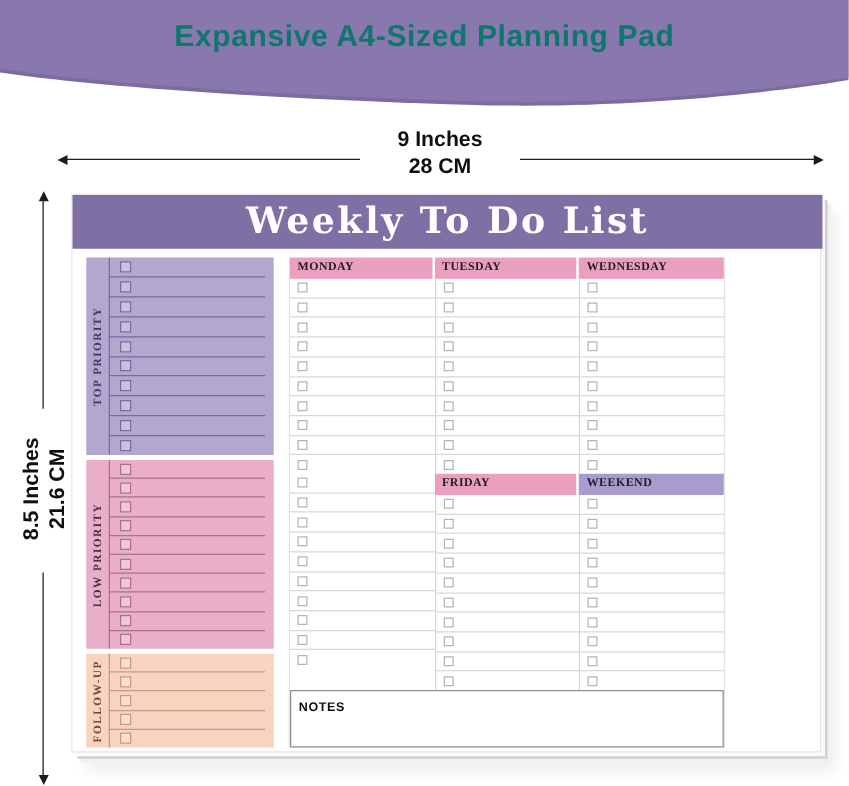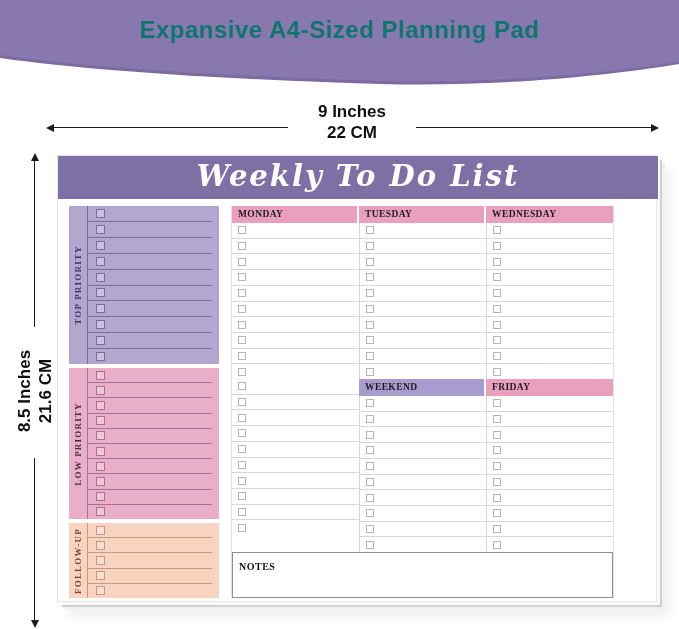--- a/index.html
+++ b/index.html
@@ -28,74 +28,74 @@
   .ah-right{left:651px;top:124px;border-top:4px solid transparent;border-bottom:4px solid transparent;border-left:8px solid #1c1c1c;}
   .ah-up{left:31px;top:153px;border-left:4px solid transparent;border-right:4px solid transparent;border-bottom:8px solid #1c1c1c;}
   .ah-down{left:31px;top:620px;border-left:4px solid transparent;border-right:4px solid transparent;border-top:8px solid #1c1c1c;}
 
   
   .pad{position:absolute;left:57px;top:155px;width:600px;height:447px;background:#ffffff;
     border:1px solid #e6e6e6;box-sizing:border-box;
     box-shadow:3px 3px 0 0 #fbfbfb,5px 5px 0 0 #cfcfcf,8px 8px 0 0 #f1f1f1,12px 14px 12px rgba(0,0,0,.08);}
   .pad-header{position:absolute;left:0;top:0;width:600px;height:43px;background:#7e6fa5;}
   .pad-title{position:absolute;left:0;top:3px;width:600px;text-align:center;color:#fff;
-    font-family:"DejaVu Serif",serif;font-style:italic;font-weight:bold;font-size:29px;letter-spacing:2px;}
+    font-family:"DejaVu Serif",serif;font-weight:bold;font-size:29px;letter-spacing:2px;}
   .week-of{position:absolute;left:15px;bottom:5px;color:#fff;
     font-family:"Liberation Serif",serif;font-weight:bold;font-size:11px;letter-spacing:.6px;}
   .week-of .wline{display:inline-block;width:96px;border-bottom:1.5px solid #fff;margin-left:3px;vertical-align:1px;}
 
   
   .section{position:absolute;left:11px;width:150px;display:flex;box-sizing:border-box;}
   .sec-top{top:50px;height:158px;--bg:#b3a6cf;--line:#776b9f;--label:#3f3563;}
   .sec-low{top:212px;height:151px;--bg:#e9afc8;--line:#a9718e;--label:#4a2b44;}
   .sec-fup{top:367px;height:75px;--bg:#f8d3c0;--line:#c59a85;--label:#6e4433;}
   .section{background:var(--bg);}
   .sec-label{width:18px;border-right:1px solid var(--line);display:flex;align-items:center;justify-content:center;}
   .sec-label span{transform:rotate(-90deg);white-space:nowrap;color:var(--label);
     font-family:"Liberation Serif",serif;font-weight:bold;font-size:9px;letter-spacing:1.2px;}
   .sec-rows{flex:1;display:flex;flex-direction:column;padding-right:7px;}
   .s-row{flex:1;display:flex;align-items:center;}
   .s-row:not(:last-child){border-bottom:1px solid var(--line);}
   .s-row .checkbox{width:7px;height:7px;border:1px solid var(--line);background:rgba(255,255,255,.30);margin-left:8px;}
 
   
-  .grid{position:absolute;left:173px;top:50px;width:383px;
+  .grid{position:absolute;left:173px;top:50px;width:349px;
     border-left:1px solid #e2e2e2;border-right:1px solid #e2e2e2;box-sizing:border-box;}
   .day-block{display:flex;}
   .day-col{flex:1;min-width:0;}
   .day-header{height:17px;line-height:17px;padding-left:6px;box-sizing:border-box;
     font-family:"Liberation Serif",serif;font-weight:bold;font-size:9.5px;letter-spacing:.4px;color:#1d1d1d;
     background:#ea9fbe;}
   .day-col:not(:last-child) .day-header{margin-right:2px;}
   .day-header.weekend{background:#a89bce;}
   .col-rows{height:156px;display:flex;flex-direction:column;}
   .day-col:not(:first-child) .col-rows{border-left:1px solid #d6d6d6;}
   .day-row{flex:1;display:flex;align-items:center;}
   .day-row:not(:last-child){border-bottom:1px solid #d8d8d8;}
   .day-row .checkbox{width:6px;height:6px;border:1px solid #b5b5b5;margin-left:6px;}
 
   .notes{height:46px;border:1px solid #8f8f8f;box-sizing:border-box;padding:3px 0 0 6px;}
-  .notes-label{font-family:Liberation Serif, serif;font-weight:bold;font-size:10px;letter-spacing:.5px;color:#111;}
+  .notes-label{font-family:Liberation Sans, sans-serif;font-weight:bold;font-size:10px;letter-spacing:.5px;color:#111;}
 </style>
 </head>
 <body>
 
 <div class="stage">
 
   <div class="banner">
     <svg width="679" height="92" viewBox="0 0 679 92">
       <path d="M0,0 H679 V64 C600,77 490,87 380,84 C240,80 90,71 0,58 Z" fill="#7b6ba0"></path>
       <path d="M0,0 H679 V62 C600,74 490,84 380,81 C240,77 90,68 0,55 Z" fill="#8878ae"></path>
     </svg>
     <div class="banner-title">Expansive A4-Sized Planning Pad</div>
   </div>
 
   <div class="h-dim-text dim">
     <div>9 Inches</div>
-    <div>22 CM</div>
+    <div>28 CM</div>
   </div>
   <div class="dim-line h-line-left"></div>
   <div class="dim-line h-line-right"></div>
   <div class="ah ah-left"></div>
   <div class="ah ah-right"></div>
 
   <div class="v-dim-text dim">
     <div>8.5 Inches</div>
     <div>21.6 CM</div>
   </div>
@@ -348,56 +348,56 @@
               </div>
               <div class="day-row">
                 <span class="checkbox"></span>
               </div>
               <div class="day-row">
                 <span class="checkbox"></span>
               </div>
             </div>
         </div>
         <div class="day-col">
+          <div class="day-header">FRIDAY</div>
+          <div class="col-rows">
+              <div class="day-row">
+                <span class="checkbox"></span>
+              </div>
+              <div class="day-row">
+                <span class="checkbox"></span>
+              </div>
+              <div class="day-row">
+                <span class="checkbox"></span>
+              </div>
+              <div class="day-row">
+                <span class="checkbox"></span>
+              </div>
+              <div class="day-row">
+                <span class="checkbox"></span>
+              </div>
+              <div class="day-row">
+                <span class="checkbox"></span>
+              </div>
+              <div class="day-row">
+                <span class="checkbox"></span>
+              </div>
+              <div class="day-row">
+                <span class="checkbox"></span>
+              </div>
+              <div class="day-row">
+                <span class="checkbox"></span>
+              </div>
+              <div class="day-row">
+                <span class="checkbox"></span>
+              </div>
+            </div>
+        </div>
+        <div class="day-col">
           <div class="day-header weekend">WEEKEND</div>
-          <div class="col-rows">
-              <div class="day-row">
-                <span class="checkbox"></span>
-              </div>
-              <div class="day-row">
-                <span class="checkbox"></span>
-              </div>
-              <div class="day-row">
-                <span class="checkbox"></span>
-              </div>
-              <div class="day-row">
-                <span class="checkbox"></span>
-              </div>
-              <div class="day-row">
-                <span class="checkbox"></span>
-              </div>
-              <div class="day-row">
-                <span class="checkbox"></span>
-              </div>
-              <div class="day-row">
-                <span class="checkbox"></span>
-              </div>
-              <div class="day-row">
-                <span class="checkbox"></span>
-              </div>
-              <div class="day-row">
-                <span class="checkbox"></span>
-              </div>
-              <div class="day-row">
-                <span class="checkbox"></span>
-              </div>
-            </div>
-        </div>
-        <div class="day-col">
-          <div class="day-header">FRIDAY</div>
           <div class="col-rows">
               <div class="day-row">
                 <span class="checkbox"></span>
               </div>
               <div class="day-row">
                 <span class="checkbox"></span>
               </div>
               <div class="day-row">
                 <span class="checkbox"></span>
               </div>

